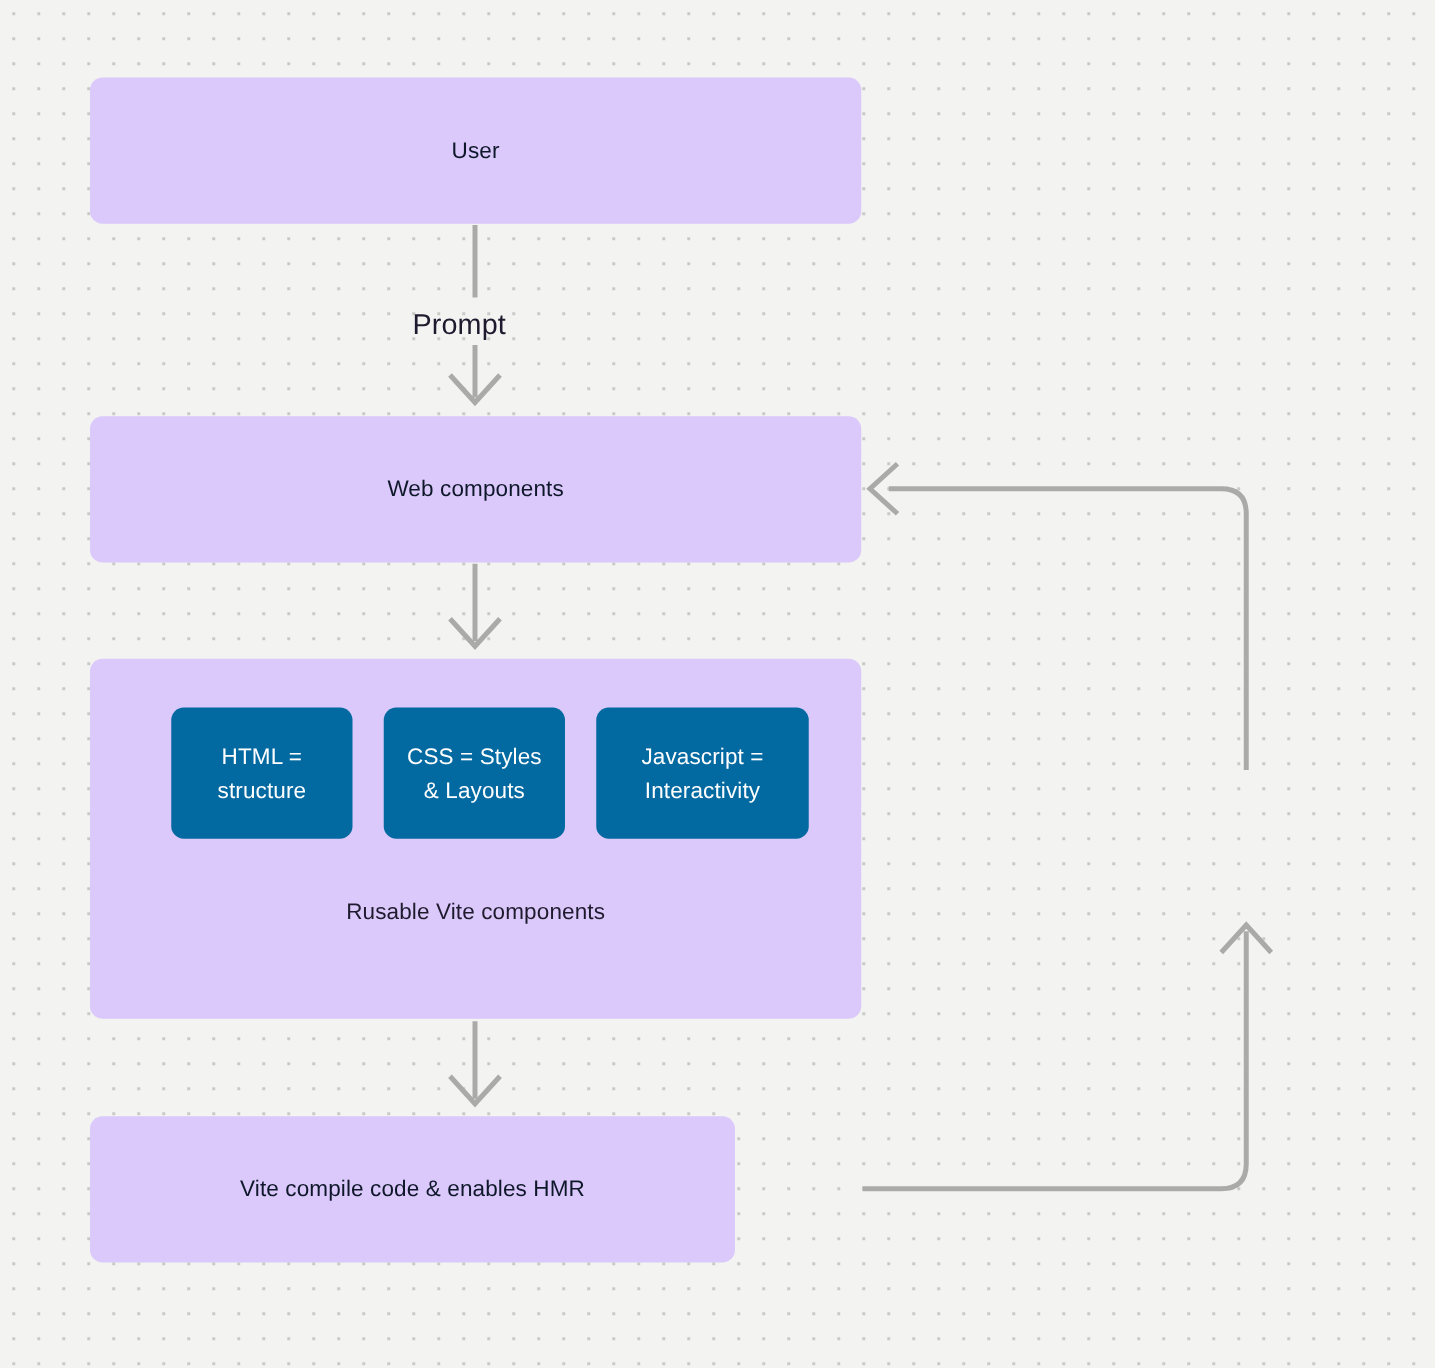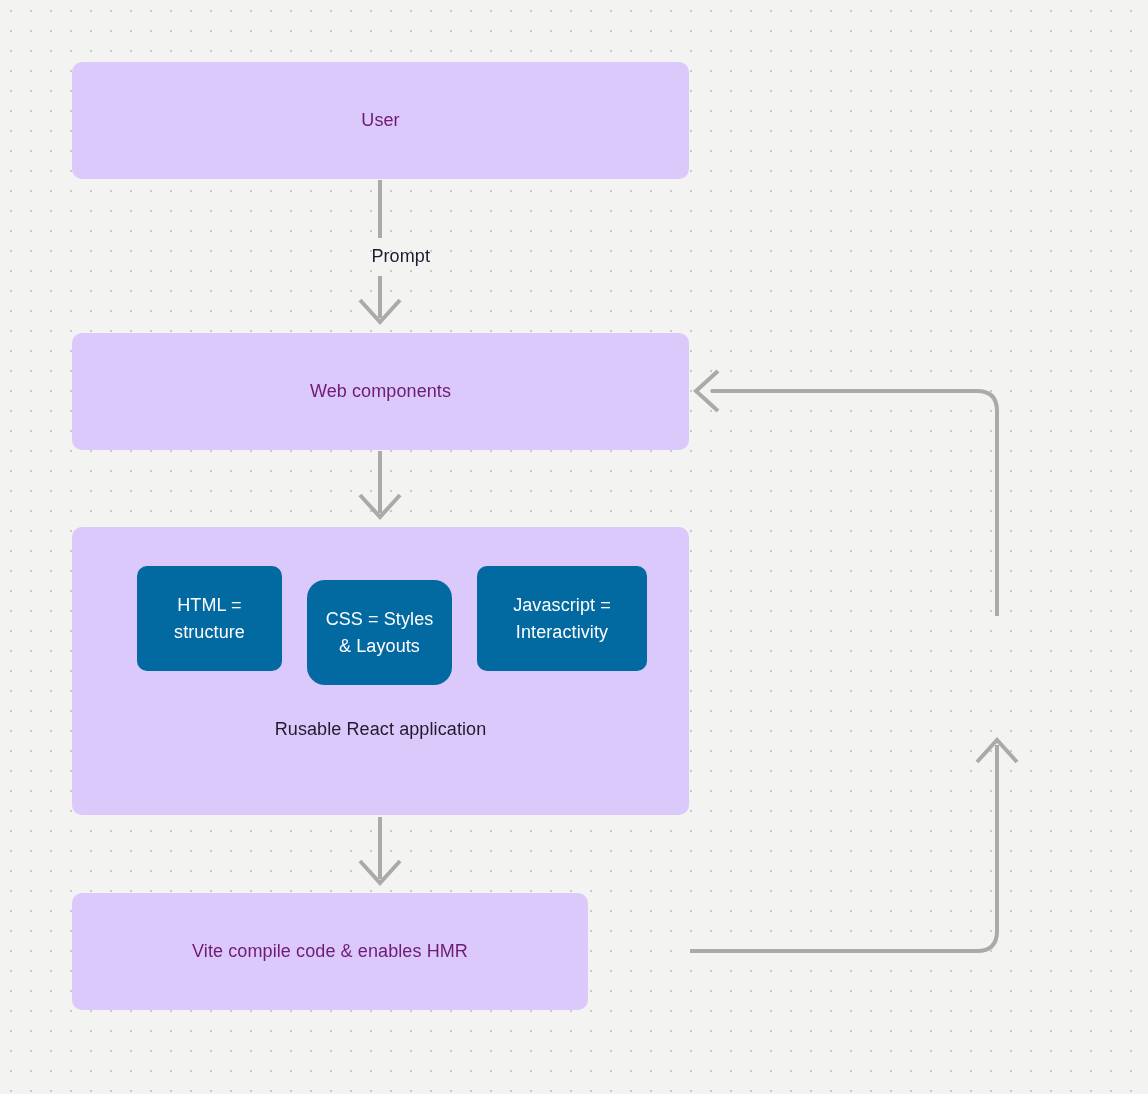--- a/index.html
+++ b/index.html
@@ -28,41 +28,41 @@
   }
   .node-lilac {
     background: #dac9fa;
   }
   .node-violet {
     background: #0369a1;
     align-items: center;
   }
   .node-label {
     font-size: 18px;
-    color: #701a75;
+    color: #0f172a;
     line-height: 1.45;
     text-align: center;
     white-space: pre-line;
     letter-spacing: 0.1px;
   }
   .node-violet .node-label {
     color: #ffffff;
   }
   .group-label {
     position: absolute;
     font-size: 18px;
     color: #1f1a2e;
     text-align: center;
     letter-spacing: 0.1px;
   }
   .edge-label {
     position: absolute;
-    font-size: 18px;
+    font-size: 23px;
     color: #1f1a2e;
-    text-align: right;
+    text-align: left;
     background: transparent;
     letter-spacing: 0.1px;
   }
   svg.edges {
     position: absolute;
     left: 0;
     top: 0;
     width: 1148px;
     height: 1094px;
     pointer-events: none;
@@ -126,31 +126,31 @@
     <span class="node-label">Web components</span>
   </div>
 
   <div class="node node-lilac" style="left:72px; top:527px; width:617px; height:288px; display:block;">
 
     <div class="node node-violet" style="left:65px; top:39px; width:145px; height:105px;">
       <span class="node-label">HTML =
 structure</span>
     </div>
 
-    <div class="node node-violet" style="left:235px; top:53px; width:145px; height:105px;border-radius:18px;">
+    <div class="node node-violet" style="left:235px; top:39px; width:145px; height:105px;">
       <span class="node-label">CSS = Styles
 &amp; Layouts</span>
     </div>
 
     <div class="node node-violet" style="left:405px; top:39px; width:170px; height:105px;">
       <span class="node-label">Javascript =
 Interactivity</span>
     </div>
 
-    <div class="group-label" style="left:0; top:192px; width:617px;">Rusable React application</div>
+    <div class="group-label" style="left:0; top:192px; width:617px;">Rusable Vite components</div>
   </div>
 
   <div class="node node-lilac" style="left:72px; top:893px; width:516px; height:117px;">
     <span class="node-label">Vite compile code &amp; enables HMR</span>
   </div>
 
 
 </div>
 
 </body></html>

